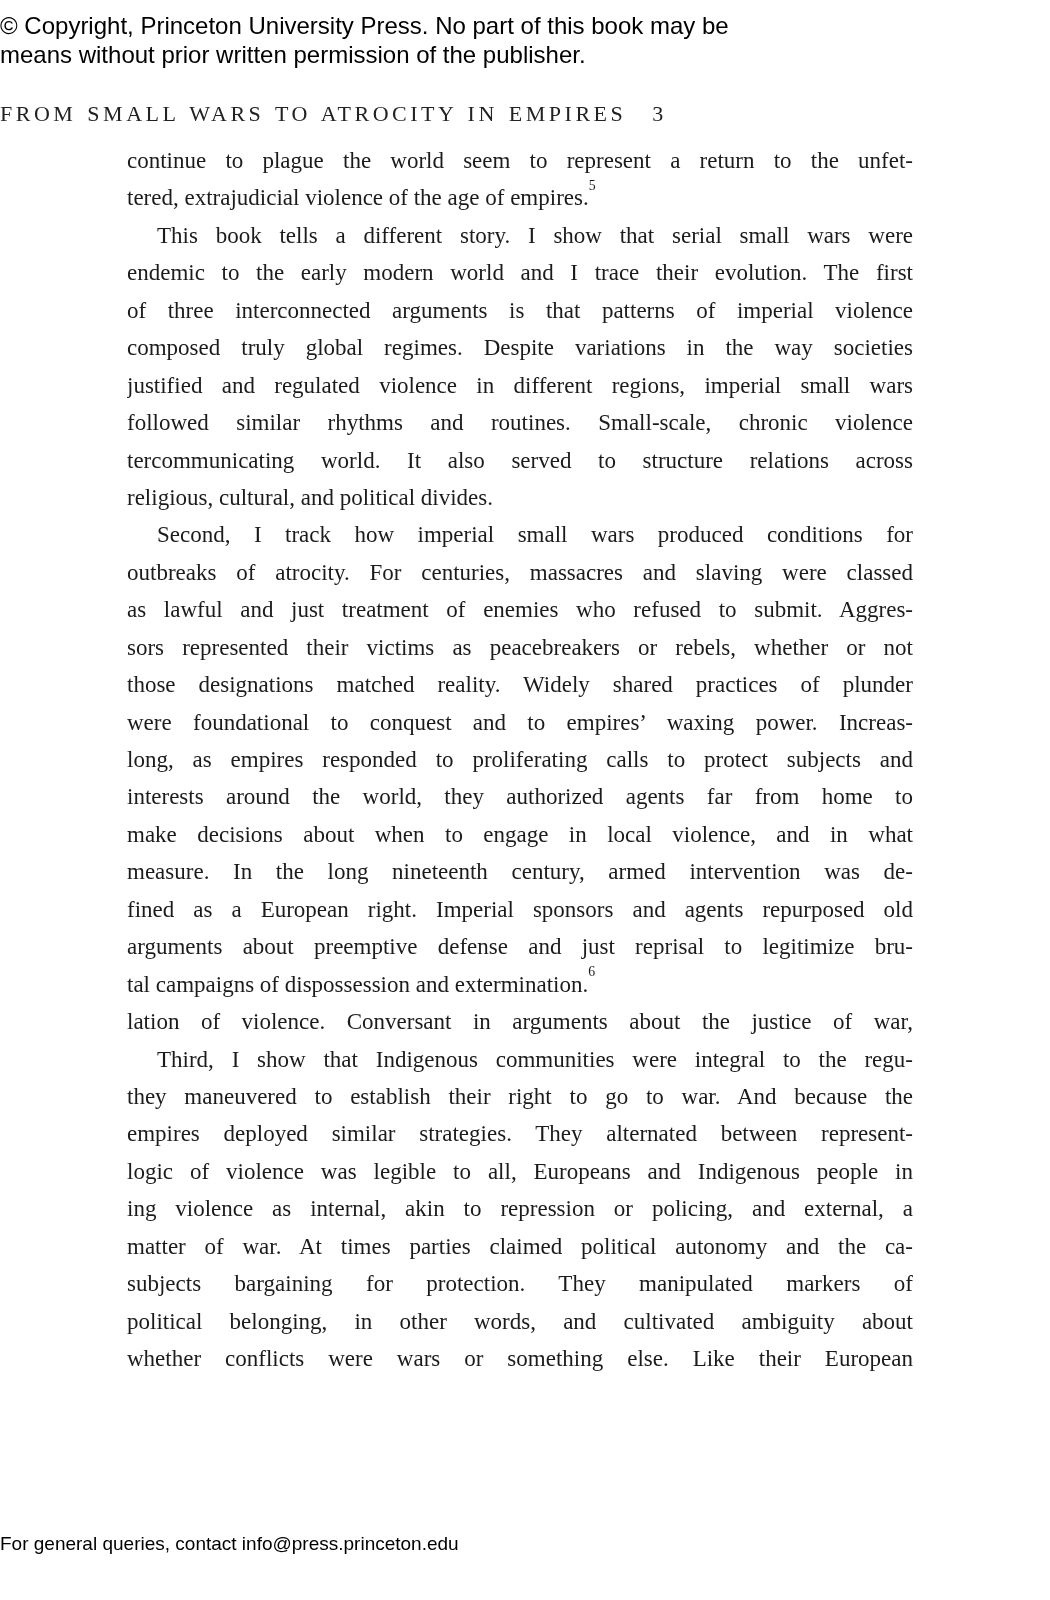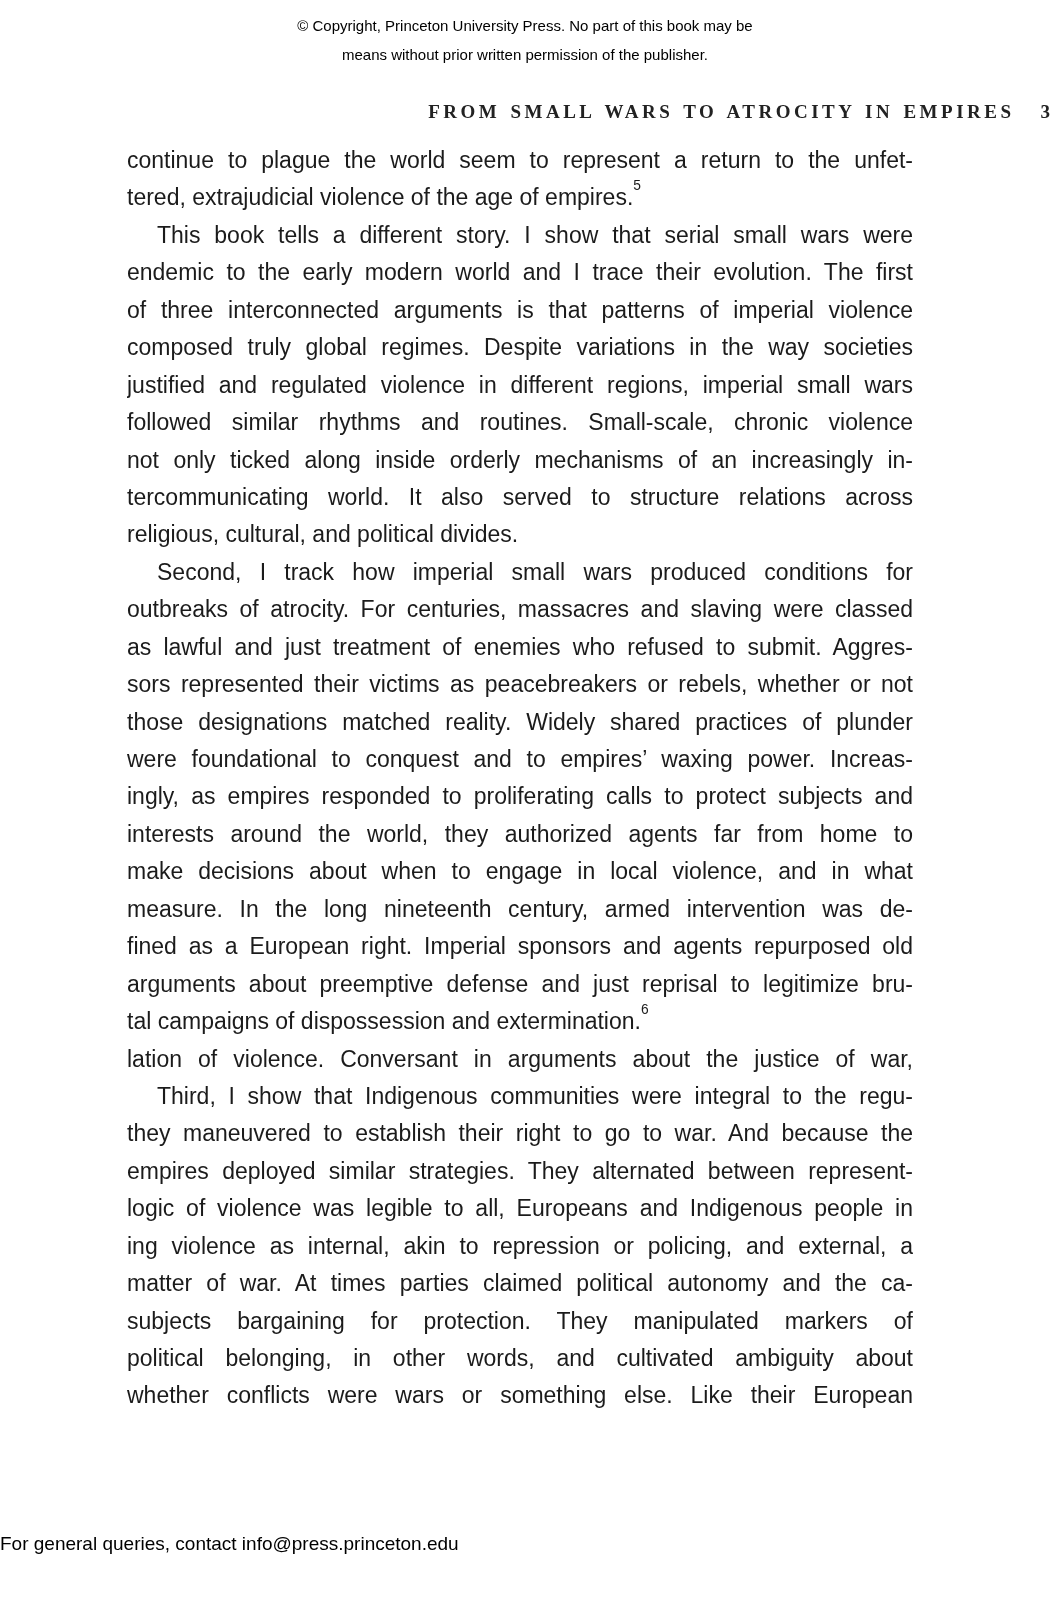--- a/index.html
+++ b/index.html
@@ -15,52 +15,50 @@
     overflow: hidden;
     font-family: "Liberation Serif", serif;
     color: #1b1b1b;
   }
   
   .copyright {
     position: absolute;
     top: 11px;
     left: 0;
     width: 100%;
-    text-align: center;
     font-family: "Liberation Sans", sans-serif;
-    font-size: 15px;
+    font-size: 24px;
     line-height: 29px;
     color: #000000;
   }
   
   .running-head {
     position: absolute;
     top: 101px;
     left: 0;
     width: 100%;
-    text-align: right;
+    text-align: left;
     font-family: "Liberation Serif", serif;
-    font-size: 19px;
+    font-size: 22px;
     letter-spacing: 3.5px;
     word-spacing: 2px;
     color: #222222;
     white-space: nowrap;
-    font-weight: bold;
   }
   .running-head .page-number {
     margin-left: 26px;
     letter-spacing: 0;
   }
   
   .body-text {
     position: absolute;
     top: 142px;
     left: 127px;
     width: 786px;
-    font-family: Liberation Sans, sans-serif;
+    font-family: Liberation Serif, serif;
     font-size: 23px;
     line-height: 37.45px;
     color: #1b1b1b;
   }
   .body-text .line {
     text-align: justify;
     text-align-last: justify;
     white-space: normal;
     overflow: hidden;
     height: 37.45px;
@@ -104,30 +102,29 @@
 
   <div class="body-text">
       <div class="line"><span>continue to plague the world seem to represent a return to the unfet-</span></div>
       <div class="line last"><span>tered, extrajudicial violence of the age of empires.</span><sup>5</sup></div>
       <div class="line indent"><span>This book tells a different story. I show that serial small wars were</span></div>
       <div class="line"><span>endemic to the early modern world and I trace their evolution. The first</span></div>
       <div class="line"><span>of three interconnected arguments is that patterns of imperial violence</span></div>
       <div class="line"><span>composed truly global regimes. Despite variations in the way societies</span></div>
       <div class="line"><span>justified and regulated violence in different regions, imperial small wars</span></div>
       <div class="line"><span>followed similar rhythms and routines. Small-scale, chronic violence</span></div>
-      <div class="line"><span>not only ticked along inside orderly mechanisms of an increasingly in-</span></div>
       <div class="line"><span>tercommunicating world. It also served to structure relations across</span></div>
       <div class="line last"><span>religious, cultural, and political divides.</span></div>
       <div class="line indent"><span>Second, I track how imperial small wars produced conditions for</span></div>
       <div class="line"><span>outbreaks of atrocity. For centuries, massacres and slaving were classed</span></div>
       <div class="line"><span>as lawful and just treatment of enemies who refused to submit. Aggres-</span></div>
       <div class="line"><span>sors represented their victims as peacebreakers or rebels, whether or not</span></div>
       <div class="line"><span>those designations matched reality. Widely shared practices of plunder</span></div>
       <div class="line"><span>were foundational to conquest and to empires’ waxing power. Increas-</span></div>
-      <div class="line"><span>ingly, as empires responded to proliferating calls to protect subjects and</span></div>
+      <div class="line"><span>long, as empires responded to proliferating calls to protect subjects and</span></div>
       <div class="line"><span>interests around the world, they authorized agents far from home to</span></div>
       <div class="line"><span>make decisions about when to engage in local violence, and in what</span></div>
       <div class="line"><span>measure. In the long nineteenth century, armed intervention was de-</span></div>
       <div class="line"><span>fined as a European right. Imperial sponsors and agents repurposed old</span></div>
       <div class="line"><span>arguments about preemptive defense and just reprisal to legitimize bru-</span></div>
       <div class="line last"><span>tal campaigns of dispossession and extermination.</span><sup>6</sup></div>
       <div class="line"><span>lation of violence. Conversant in arguments about the justice of war,</span></div>
       <div class="line indent"><span>Third, I show that Indigenous communities were integral to the regu-</span></div>
       <div class="line"><span>they maneuvered to establish their right to go to war. And because the</span></div>
       <div class="line"><span>empires deployed similar strategies. They alternated between represent-</span></div>

